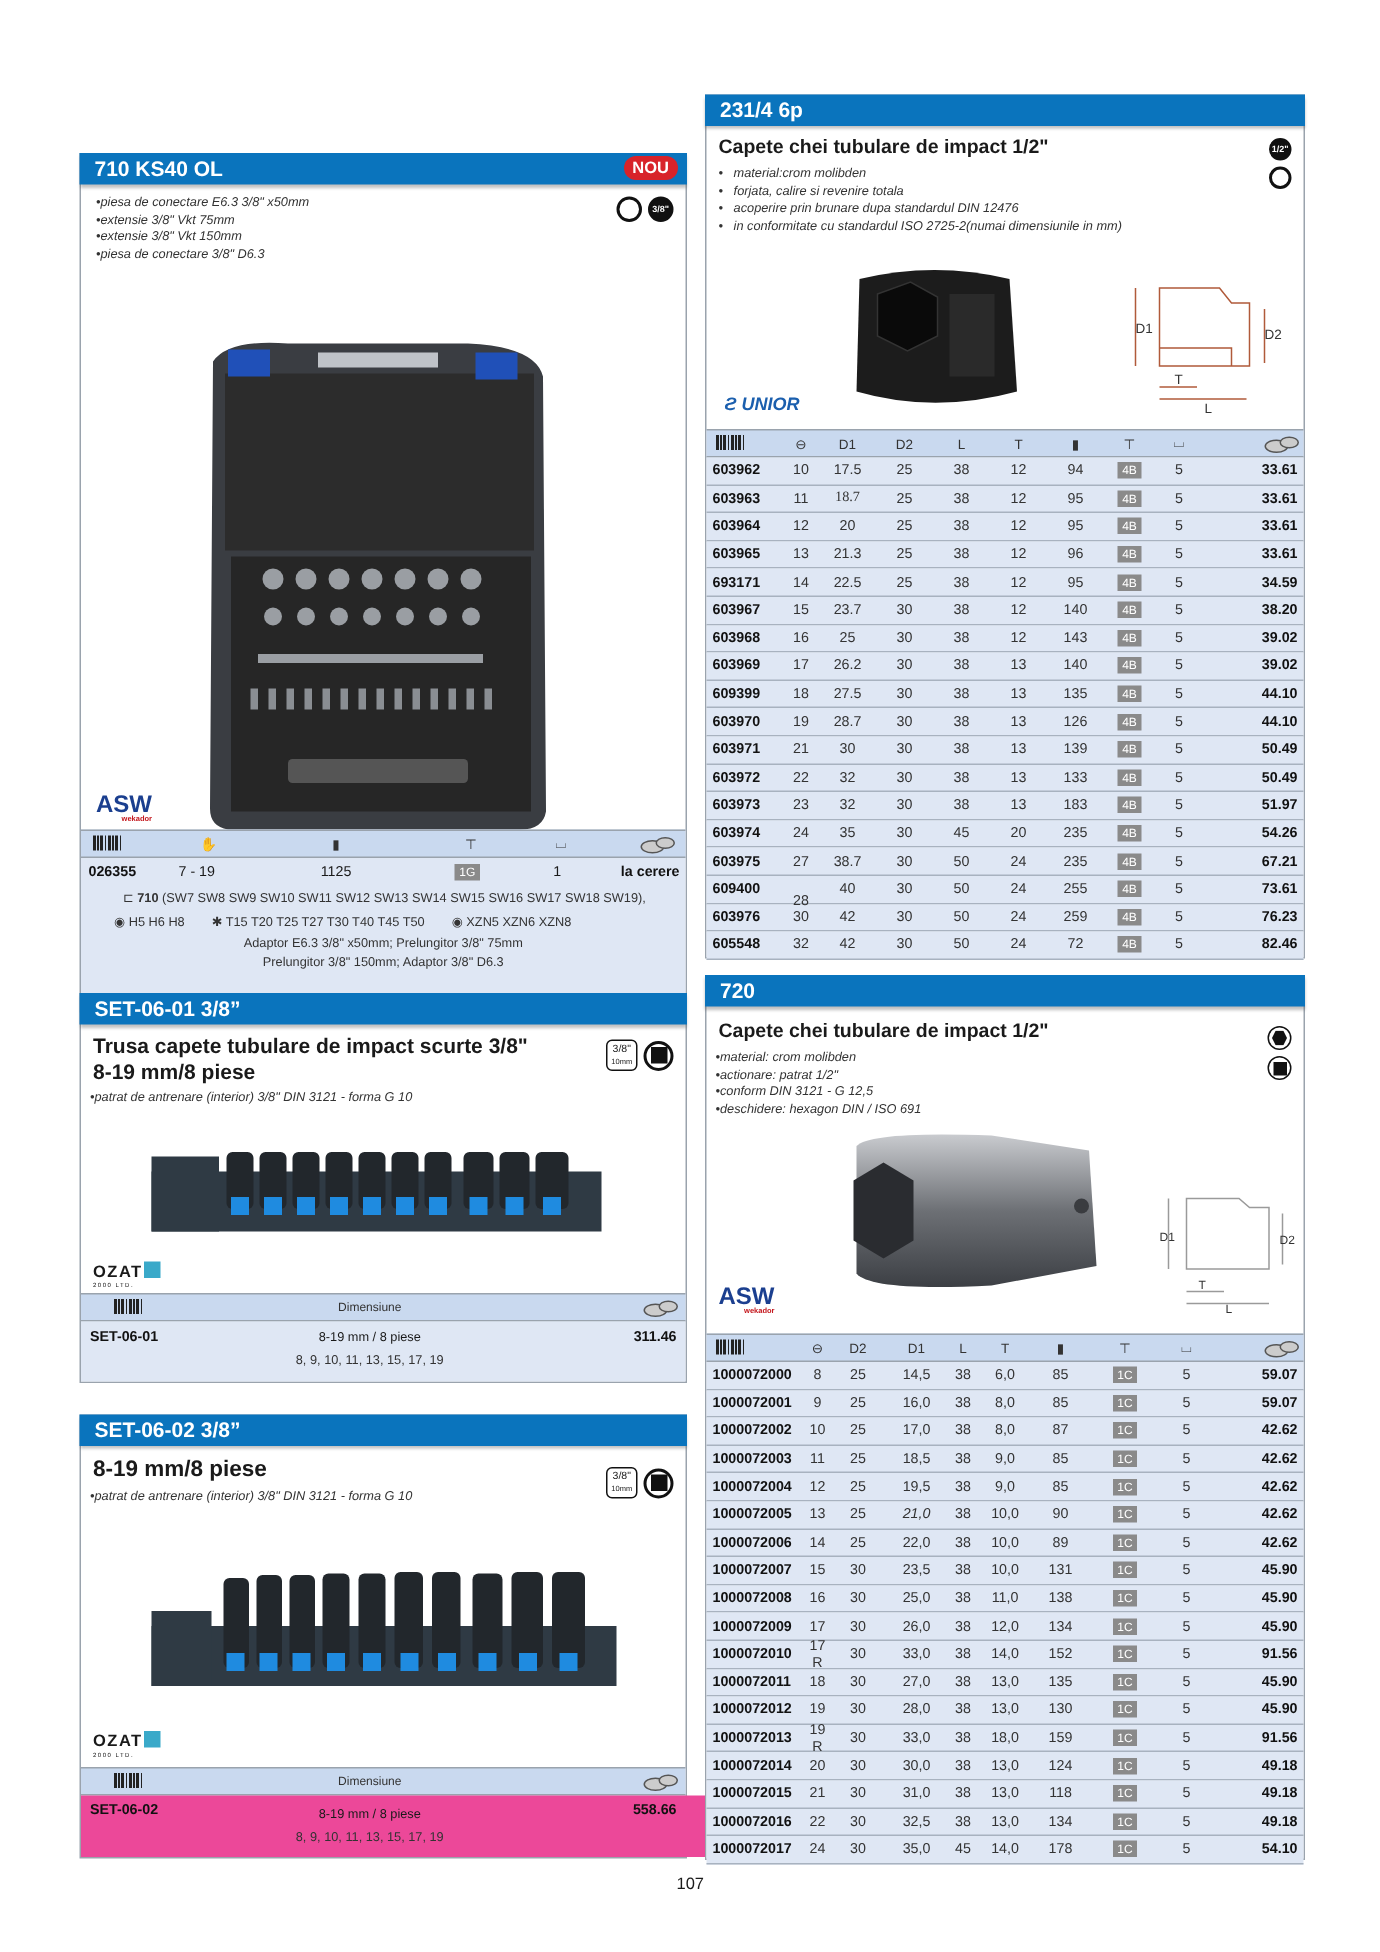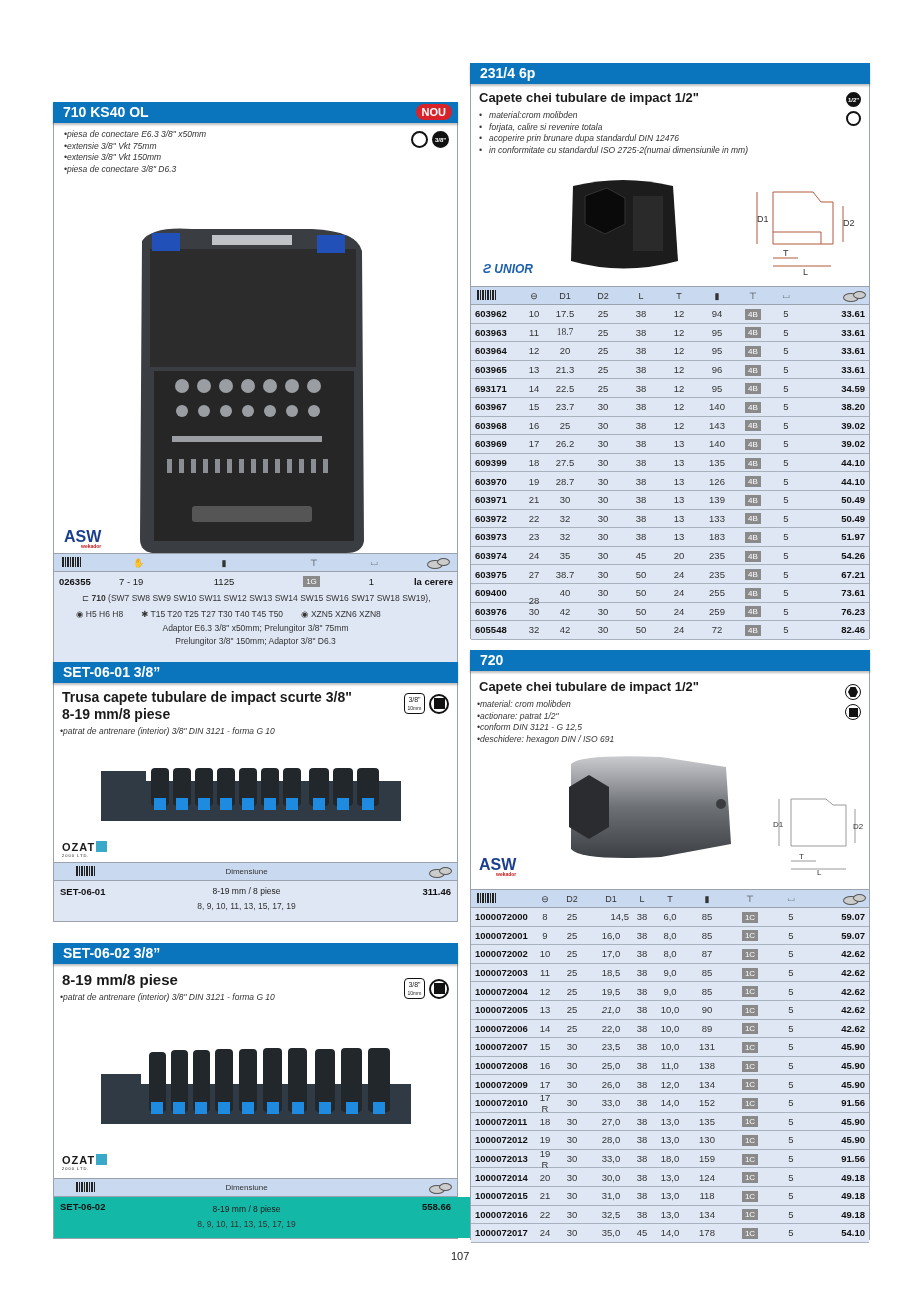--- a/index.html
+++ b/index.html
@@ -248,21 +248,21 @@
   </div>
   <div style="position:absolute;left:8px;top:210px;font-weight:bold;font-size:11px;letter-spacing:1px">
     <span>OZAT</span><span style="display:inline-block;width:11px;height:11px;background:#3aa9c9;vertical-align:-1px;margin-left:1px"></span>
     <div style="font-size:4px;font-weight:normal">2000 LTD.</div>
   </div>
   <div class="thead" style="position:absolute;top:234px;left:0;width:403px;">
     <div style="width:110px;padding-left:22px"><span class="barcode"></span></div>
     <div class="c" style="width:165px;font-size:8px">Dimensiune</div>
     <div class="r" style="width:128px;padding-right:6px"><span class="coins"></span></div>
   </div>
-  <div style="position:absolute;top:253px;left:0;width:451px;height:41px;background:#14b8a6;font-size:9.5px">
+  <div style="position:absolute;top:253px;left:0;width:451px;height:41px;background:#ec4899;font-size:9.5px">
     <div style="display:flex;height:22px;align-items:flex-start;padding-top:4px">
       <div class="b" style="width:110px;padding-left:6px">SET-06-02</div>
       <div class="c" style="width:165px;font-size:8.5px;padding-top:3px">8-19 mm / 8 piese</div>
       <div class="b r" style="width:128px;padding-right:6px">558.66</div>
     </div>
     <div class="c" style="width:385px;font-size:8.5px;color:#333">8, 9, 10, 11, 13, 15, 17, 19</div>
   </div>
 </div>
 
 <div class="panel" style="left:470px;top:63px;width:400px;height:576px;">
@@ -596,21 +596,21 @@
     <div class="c" style="width:44px">▮</div>
     <div class="c" style="width:42px">⊤</div>
     <div class="c" style="width:40px">⌴</div>
     <div class="r" style="width:58px;padding-right:4px"><span class="coins"></span></div>
   </div>
   <div id="t720" style="position:absolute;top:257px;left:0;width:398px;">
       <div class="trow">
         <div class="b" style="width: 68px; padding-left: 4px;">1000072000</div>
         <div class="c" style="width: 12px;">8</div>
         <div class="c" style="width: 42px;">25</div>
-        <div class="c" style="width: 36px; text-align: right;">14,5</div>
+        <div class="c" style="width: 36px;">14,5</div>
         <div class="c" style="width: 26px;">38</div>
         <div class="c" style="width: 30px;">6,0</div>
         <div class="c" style="width: 44px;">85</div>
         <div class="c" style="width: 42px;"><span class="badge">1C</span></div>
         <div class="c" style="width: 40px;">5</div>
         <div class="b r" style="width: 58px; padding-right: 4px;">59.07</div>
       </div>
       <div class="trow">
         <div class="b" style="width: 68px; padding-left: 4px;">1000072001</div>
         <div class="c" style="width: 12px;">9</div>

